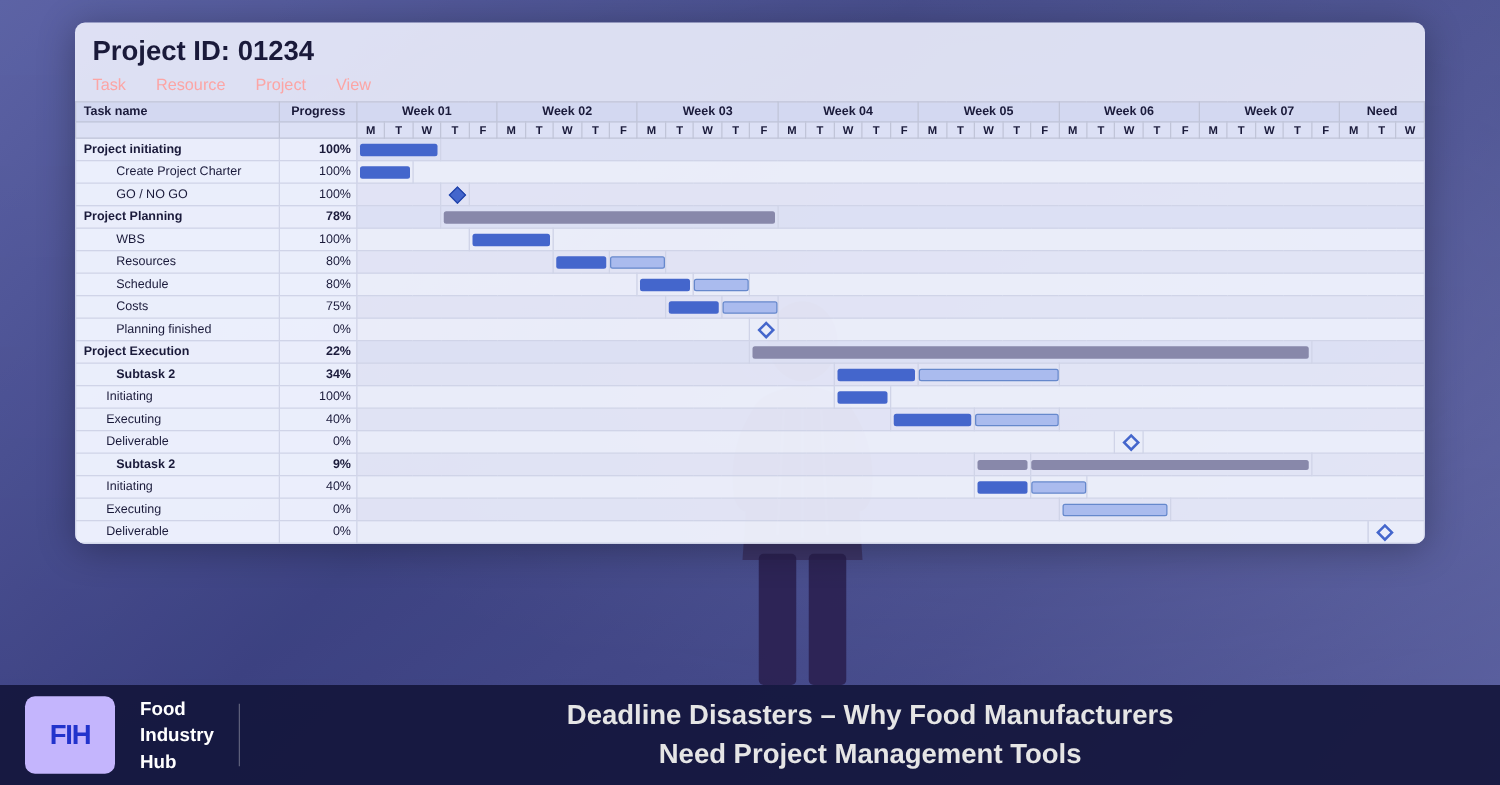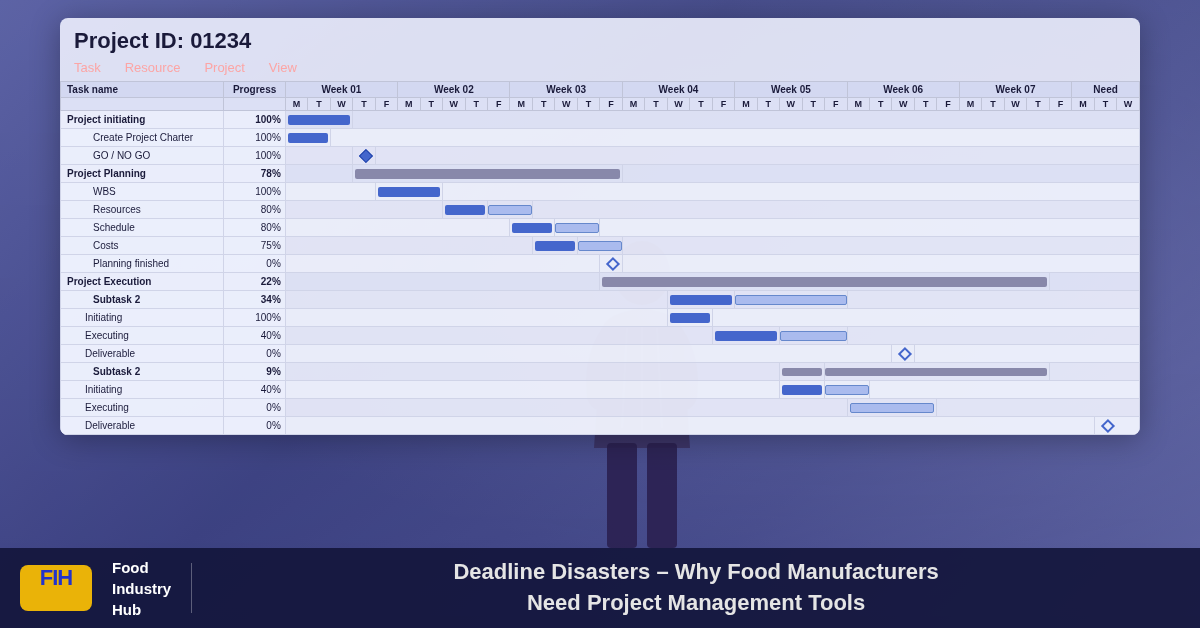--- a/index.html
+++ b/index.html
@@ -192,26 +192,26 @@
       height: 80px;
       background: rgba(20, 22, 60, 0.92);
       z-index: 10;
       display: flex;
       align-items: center;
       padding: 0 20px;
       gap: 20px;
     }
 
     .logo-box {
-      background: #eab308;
+      background: #c4b5fd;
       border-radius: 8px;
       width: 72px;
-      height: 46px;
+      height: 62px;
       display: flex;
-      align-items: flex-start;
+      align-items: center;
       justify-content: center;
       flex-shrink: 0;
     }
 
     .logo-text {
       font-size: 22px;
       font-weight: 900;
       color: #2233cc;
       font-family: Arial Black, sans-serif;
       letter-spacing: -1px;

